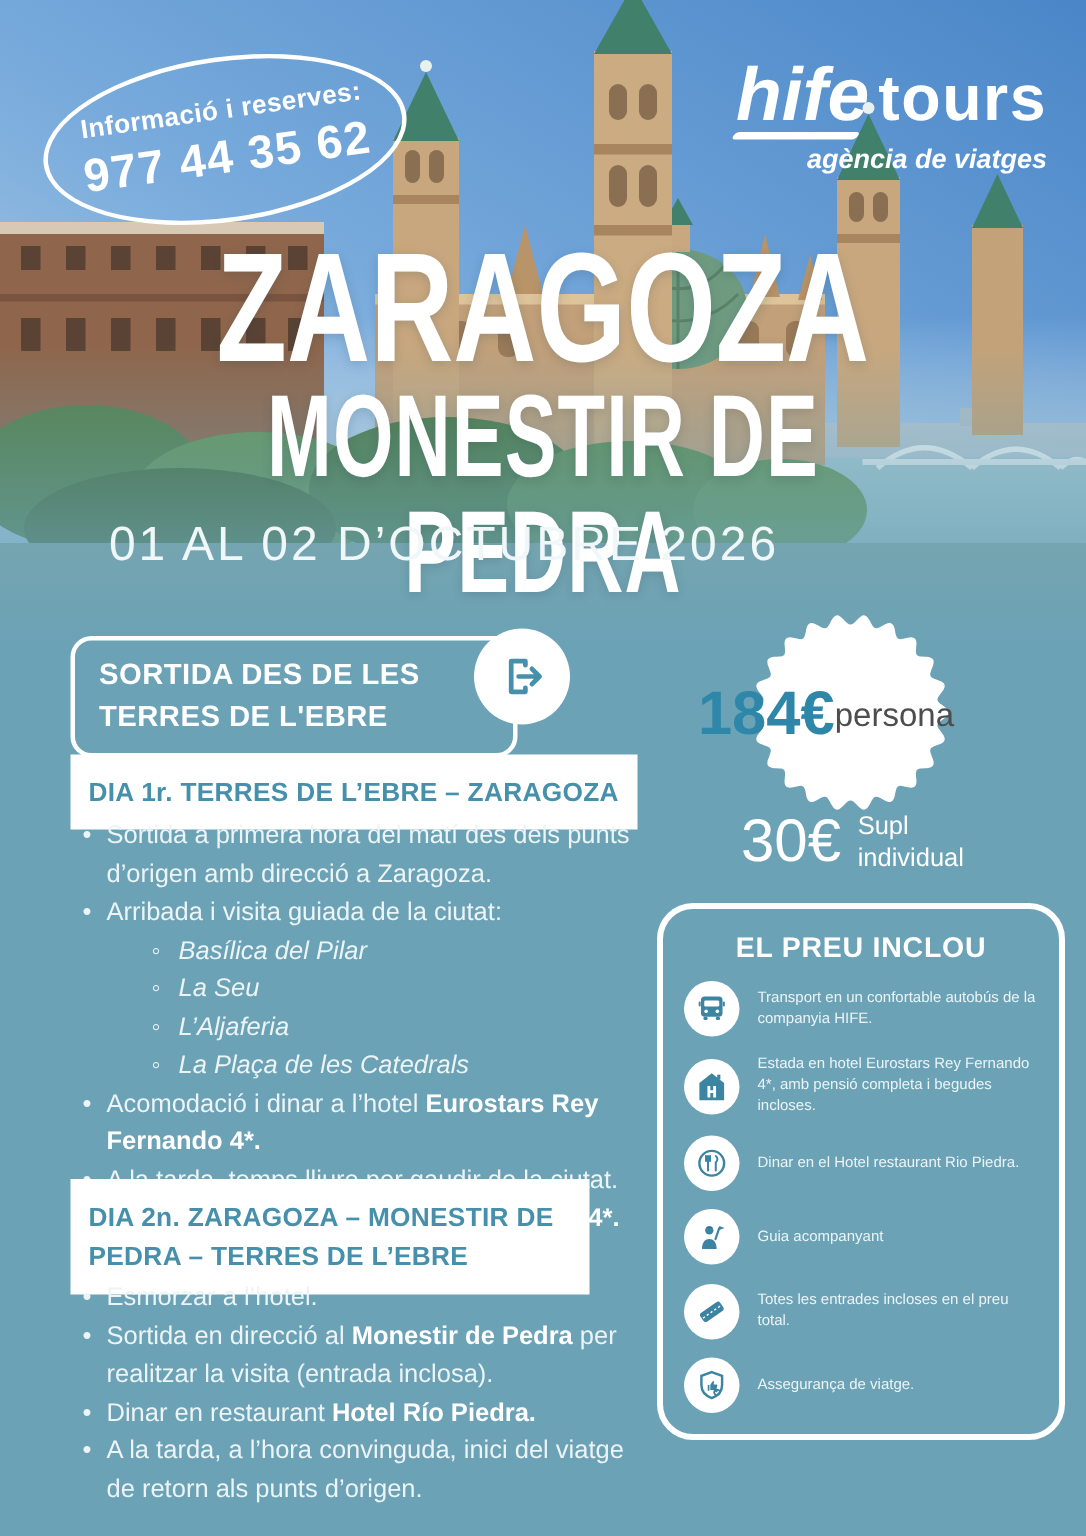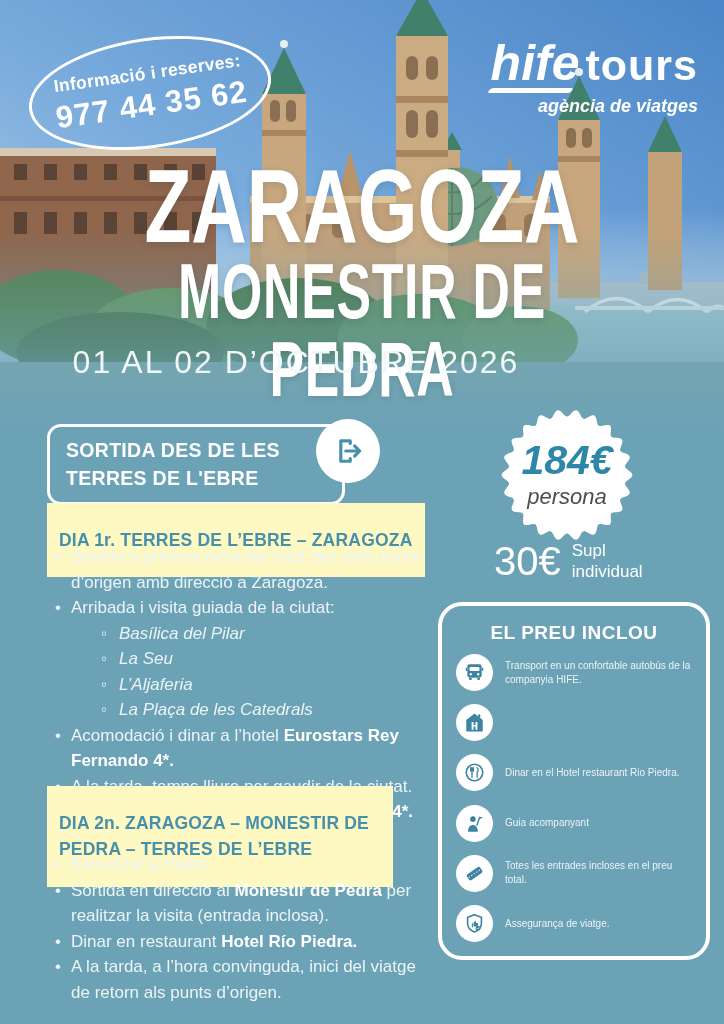--- a/index.html
+++ b/index.html
@@ -37,39 +37,39 @@
   .hero-dates{position:absolute;top:344px;left:0;width:592px;text-align:center;
     color:#f0f7f9;font-size:32px;font-weight:400;letter-spacing:2px;}
   
   .departure-box{position:absolute;left:47px;top:424px;width:260px;
     border:3.5px solid #fff;border-radius:14px;padding:10px 16px;
     color:#fff;font-size:19.5px;font-weight:800;line-height:1.42;letter-spacing:.3px;}
   .departure-box span{display:block;}
   .exit-circle{position:absolute;left:316px;top:419px;width:64px;height:64px;background:#fff;
     border-radius:50%;display:flex;align-items:center;justify-content:center;}
   
-  .day-heading{position:absolute;background:#fef9c3;color:#4790ab;font-weight:800;
-    font-size:17.5px;line-height:1.5;padding:24px 12px;letter-spacing:.2px;}
+  .day-heading{position:absolute;background:#ffffff;color:#4790ab;font-weight:800;
+    font-size:17.5px;line-height:1.5;padding:12px 12px;letter-spacing:.2px;}
   #day1-heading{left:47px;top:503px;}
   #day2-heading{left:47px;top:786px;width:322px;}
   
   .itinerary{position:absolute;left:52px;width:382px;margin:0;padding:0;list-style:none;
     color:#ecf4f6;font-size:17px;line-height:25.5px;}
   #day1-list{top:544px;}
   #day2-list{top:852px;}
   .itinerary > li{position:relative;padding-left:19px;}
   .itinerary > li::before{content:"•";position:absolute;left:3px;}
   .itinerary ul{margin:0;padding:0;list-style:none;font-style:italic;}
   .itinerary li.sub{position:relative;padding-left:48px;}
   .itinerary li.sub::before{content:"◦";position:absolute;left:30px;}
   .itinerary b{color:#fff;font-weight:800;}
   
   .seal-wrap{position:absolute;left:498px;top:406px;width:138px;height:138px;}
   .seal-wrap svg{position:absolute;inset:0;}
-  .seal-text{position:absolute;inset:0;display:flex;flex-direction:column;align-items:center;justify-content:center;font-style:italic;}
+  .seal-text{position:absolute;inset:0;display:flex;align-items:center;justify-content:flex-end;}
   .seal-amount{color:#2e86a8;font-size:41px;font-weight:800;line-height:1;}
   .seal-unit{color:#4d4d4d;font-size:22px;margin-top:3px;}
   .supplement{position:absolute;left:494px;top:540px;display:flex;align-items:center;gap:11px;color:#fff;}
   .supp-amount{font-size:40px;font-weight:400;line-height:1;}
   .supp-label{font-size:17px;line-height:1.25;}
   .supp-label span{display:block;}
   
   .includes-box{position:absolute;left:438px;top:602px;width:272px;height:358px;
     border:4px solid #fff;border-radius:24px;box-sizing:border-box;
     padding:16px 14px 14px;display:flex;flex-direction:column;}
@@ -317,20 +317,21 @@
           </svg>
         </div>
         <div class="include-text">Transport en un confortable autobús de la companyia HIFE.</div>
       </div>
       <div class="include-item">
         <div class="include-icon">
           <svg width="23" height="23" viewBox="0 0 24 24">
             <use href="#hotel-icon"></use>
           </svg>
         </div>
+        <div class="include-text">Estada en hotel Eurostars Rey Fernando  4*, amb pensió completa i begudes incloses.</div>
       </div>
       <div class="include-item">
         <div class="include-icon">
           <svg width="23" height="23" viewBox="0 0 24 24">
             <use href="#restaurant-icon"></use>
           </svg>
         </div>
         <div class="include-text">Dinar en el Hotel restaurant Rio Piedra.</div>
       </div>
       <div class="include-item">

